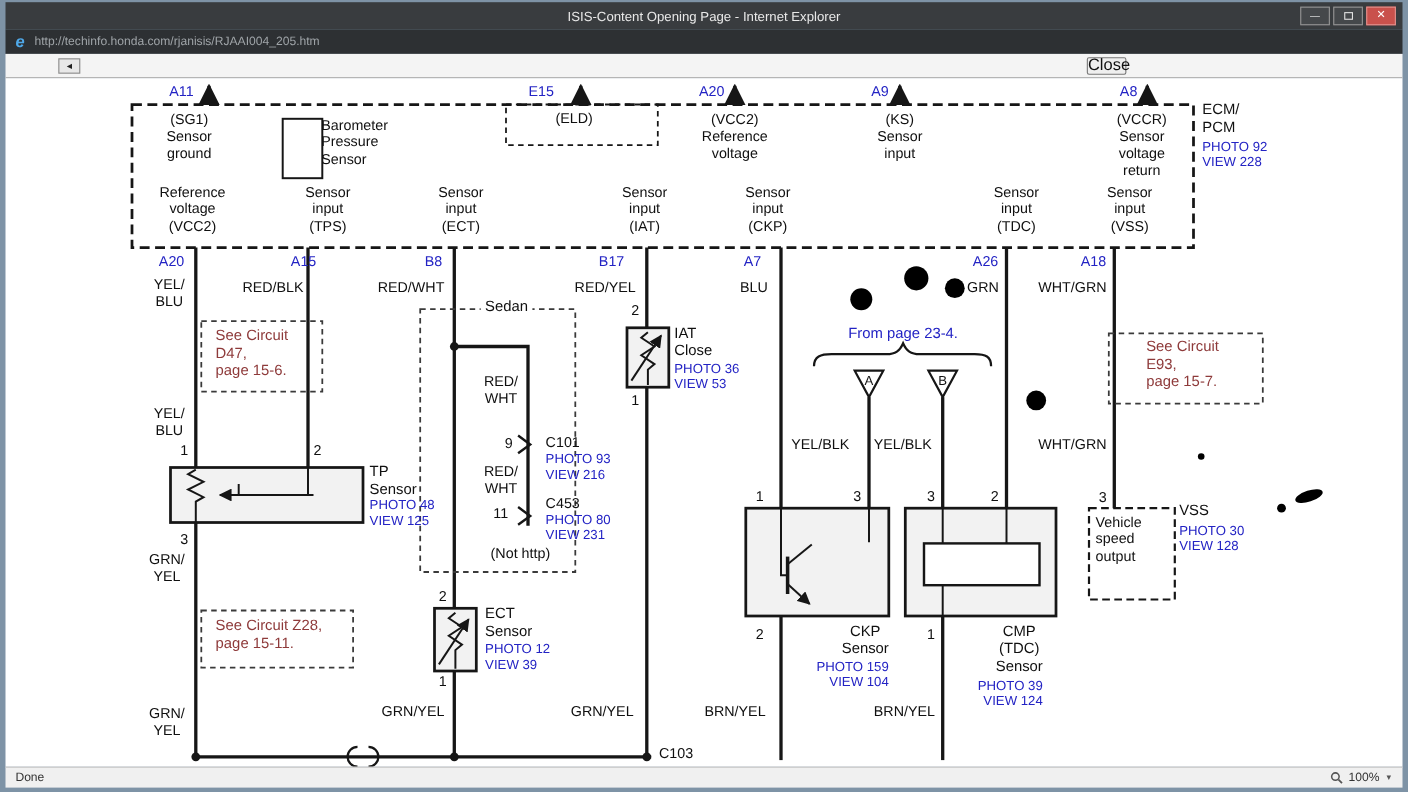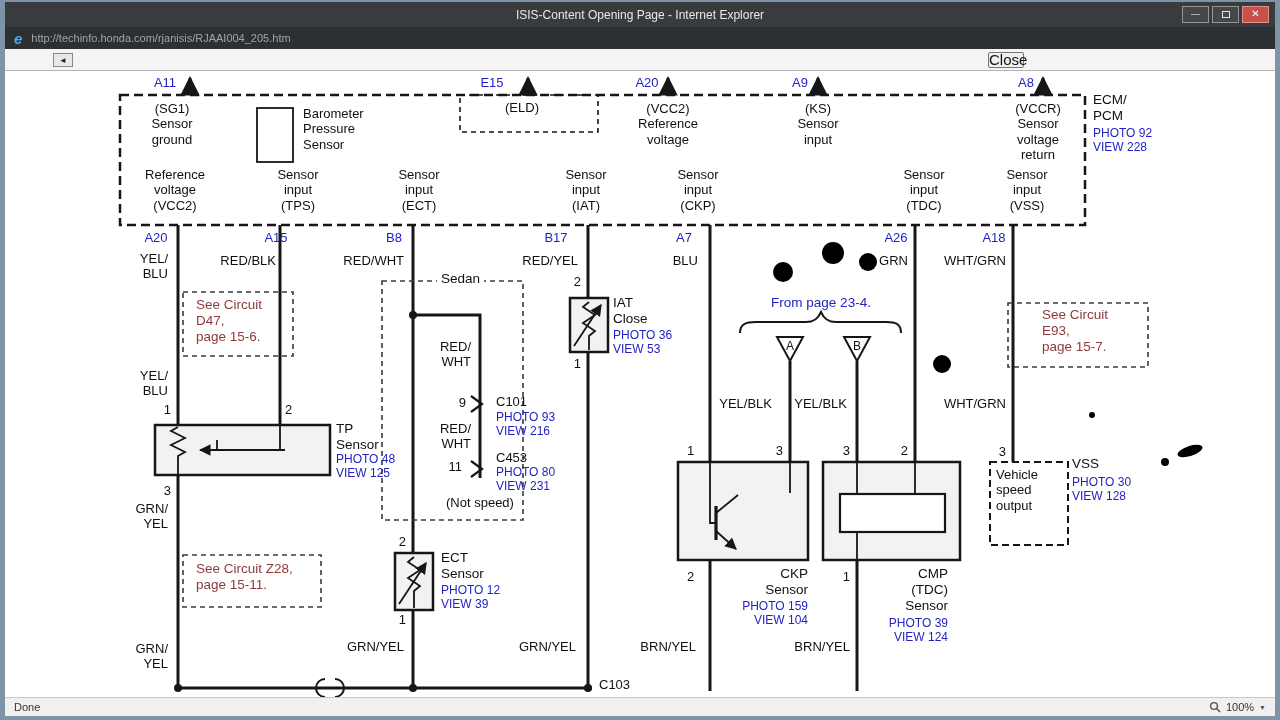--- a/index.html
+++ b/index.html
@@ -22,21 +22,21 @@
   .content{position:absolute;left:5px;right:5px;top:71px;height:626px;background:#fff;z-index:1}
   .statusbar{position:absolute;left:5px;right:5px;top:697px;height:19px;background:#f0f0f0;border-top:1px solid #c8c8c8;display:flex;align-items:center;justify-content:space-between;padding:0 9px;font-size:11px;color:#333;z-index:10}
   .zoomctl{display:flex;align-items:center;gap:5px;cursor:pointer}
   .caret{font-size:7px;color:#555}
 
   
   .dsvg{position:absolute;left:0;top:0;z-index:2}
   .dg{position:absolute;left:0;top:0;width:1280px;height:720px;z-index:3}
   .L{position:absolute;font-size:13px;line-height:1.18;color:#101010;white-space:pre-line}
   .c{transform:translateX(-50%);text-align:center}
-  .r{transform:translateX(-100%);text-align:right}
+  .r{transform:translateX(-100%);text-align:center}
   .b{color:#2323c4}
   .m{color:#8e3a3a}
   .lg{font-size:13.5px}
   .k{position:absolute;font-size:12px;line-height:1.18;color:#2323c4;cursor:pointer;white-space:pre-line}
   .k.r{transform:translateX(-100%);text-align:left}
   .sm{font-size:12px}
   .wht{background:#fff;padding:0 4px}
 </style>
 </head>
 <body>
@@ -201,21 +201,21 @@
 Reference
 voltage</div>
   <div class="L c" style="left:818px;top:101px">(KS)
 Sensor
 input</div>
   <div class="L c" style="left:1038px;top:101px">(VCCR)
 Sensor
 voltage
 return</div>
 
-  <div class="L" style="left:303px;top:106px">Barometer
+  <div class="L" style="left:292px;top:106px">Barometer
 Pressure
 Sensor</div>
   <div class="L lg" style="left:1093px;top:92px">ECM/
 PCM</div>
   <span class="k" style="left:1093px;top:126px">PHOTO 92</span>
   <span class="k" style="left:1093px;top:140px">VIEW 228</span>
 
   <div class="L c" style="left:175px;top:167px">Reference
 voltage
 (VCC2)</div>
@@ -288,21 +288,21 @@
   <div class="L r" style="left:908px;top:443px">2</div>
   <div class="L r" style="left:850px;top:569px">1</div>
   <div class="L r" style="left:1006px;top:444px">3</div>
 
   <div class="L" style="left:496px;top:394px">C101</div>
   <span class="k" style="left:496px;top:410px">PHOTO 93</span>
   <span class="k" style="left:496px;top:424px">VIEW 216</span>
   <div class="L" style="left:496px;top:450px">C453</div>
   <span class="k" style="left:496px;top:465px">PHOTO 80</span>
   <span class="k" style="left:496px;top:479px">VIEW 231</span>
-  <div class="L" style="left:446px;top:495px">(Not speed)</div>
+  <div class="L" style="left:446px;top:495px">(Not http)</div>
   <div class="L" style="left:599px;top:677px">C103</div>
 
   <div class="L lg" style="left:336px;top:421px">TP
 Sensor</div>
   <span class="k" style="left:336px;top:452px">PHOTO 48</span>
   <span class="k" style="left:336px;top:466px">VIEW 125</span>
 
   <div class="L lg" style="left:441px;top:550px">ECT
 Sensor</div>
   <span class="k" style="left:441px;top:583px">PHOTO 12</span>

